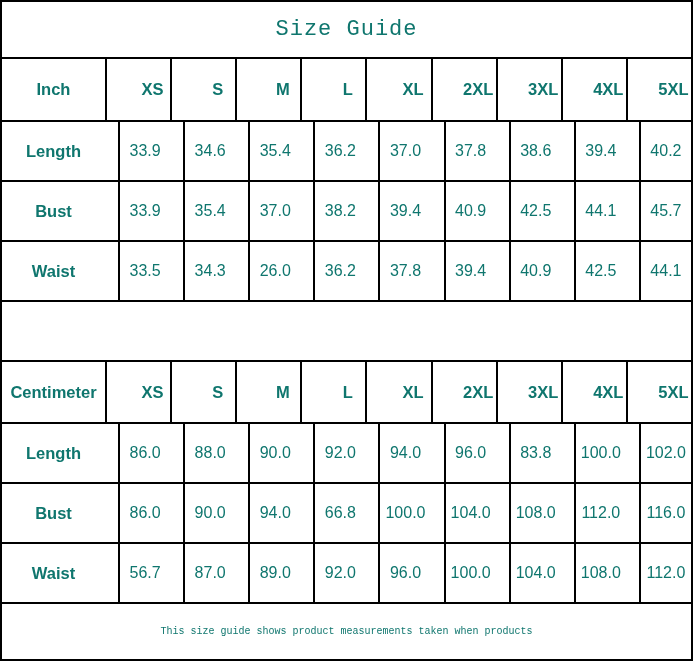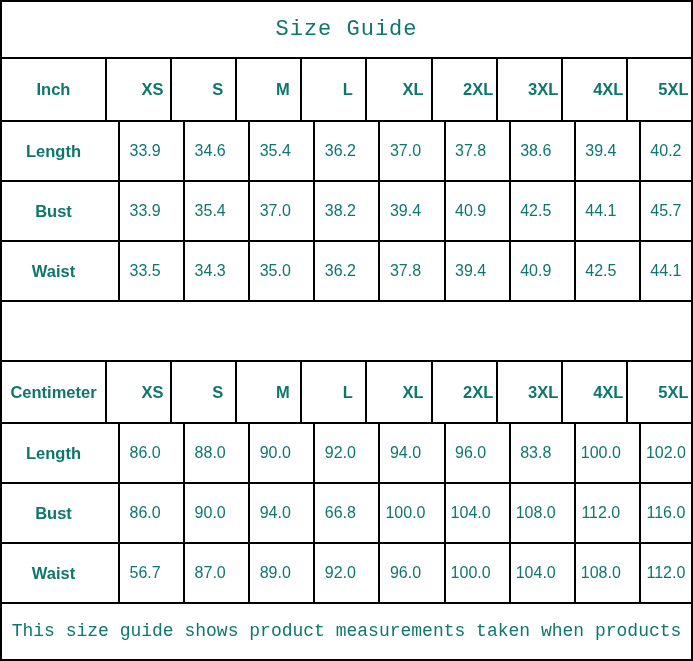--- a/index.html
+++ b/index.html
@@ -38,21 +38,21 @@
     letter-spacing: 1px;
   }
   .h-header   { height: 63px; }
   .h-data     { height: 60px; gap: 13px; }
   .h-spacer   { height: 60px; }
   .h-cmheader { height: 62px; }
   .footer-row {
     height: 57px;
     flex-direction: column;
     font-family: "Liberation Mono", "DejaVu Sans Mono", monospace;
-    font-size: 18px;
+    font-size: 10px;
     line-height: 1.5;
     text-align: center;
   }
 </style>
 </head>
 <body>
 
 <div class="sheet">
 
   <div class="full-row title-row no-border" style="border-top:none">
@@ -95,21 +95,21 @@
     <div class="cell">40.9</div>
     <div class="cell">42.5</div>
     <div class="cell">44.1</div>
     <div class="cell">45.7</div>
   </div>
 
   <div class="row h-data">
     <div class="cell label-cell">Waist</div>
     <div class="cell">33.5</div>
     <div class="cell">34.3</div>
-    <div class="cell">35.0</div>
+    <div class="cell">26.0</div>
     <div class="cell">36.2</div>
     <div class="cell">37.8</div>
     <div class="cell">39.4</div>
     <div class="cell">40.9</div>
     <div class="cell">42.5</div>
     <div class="cell">44.1</div>
   </div>
 
   <div class="full-row h-spacer"></div>
 

